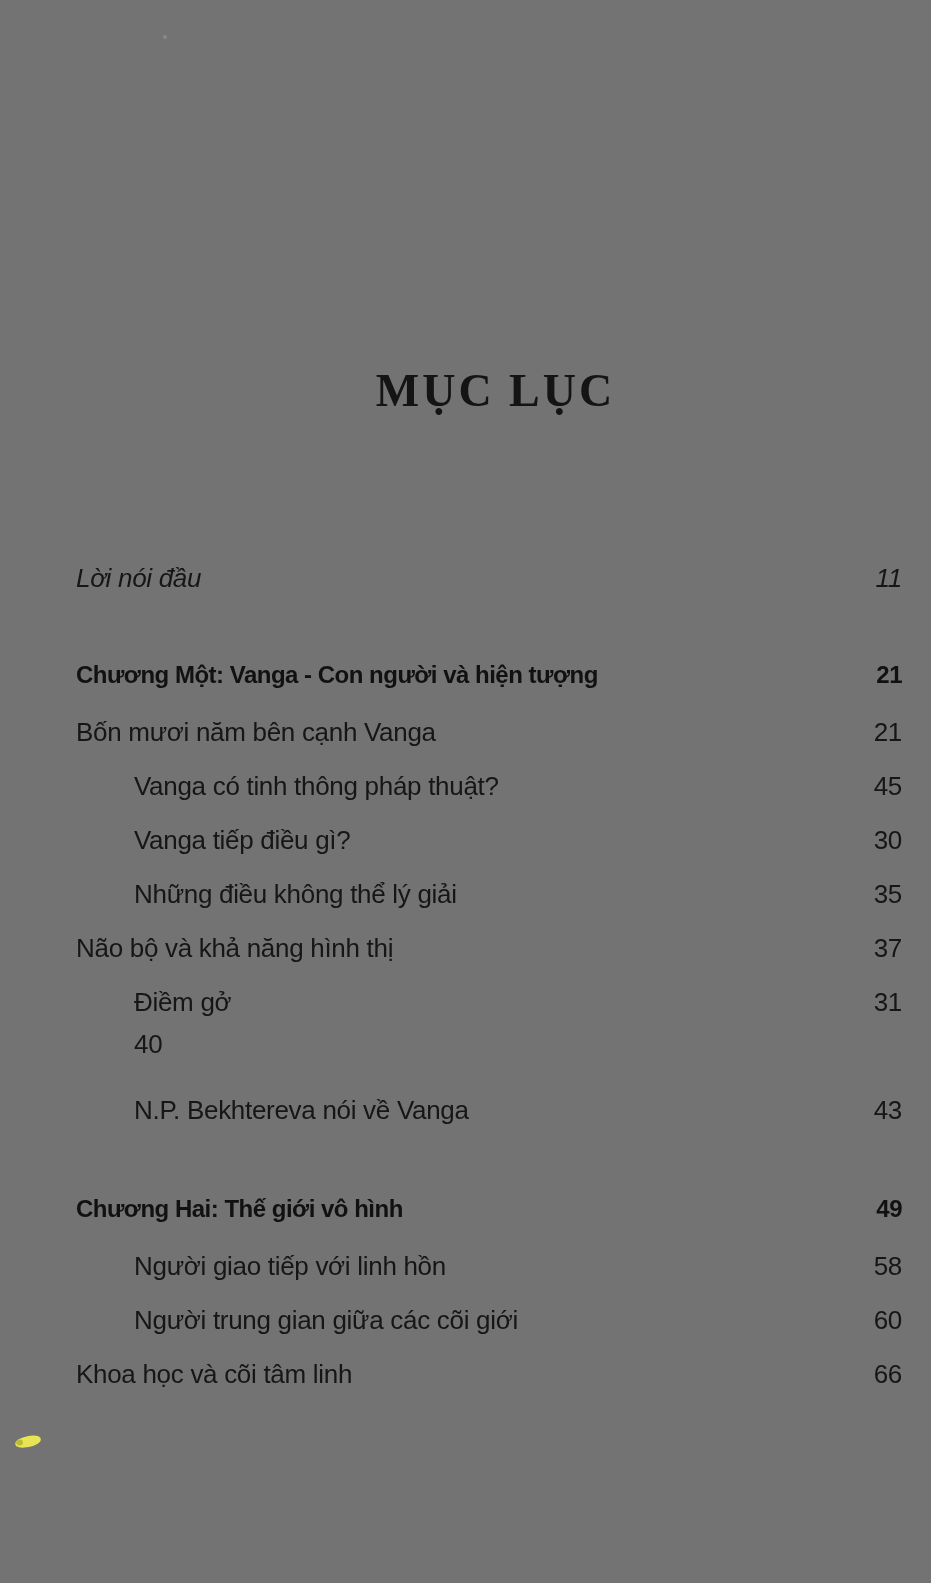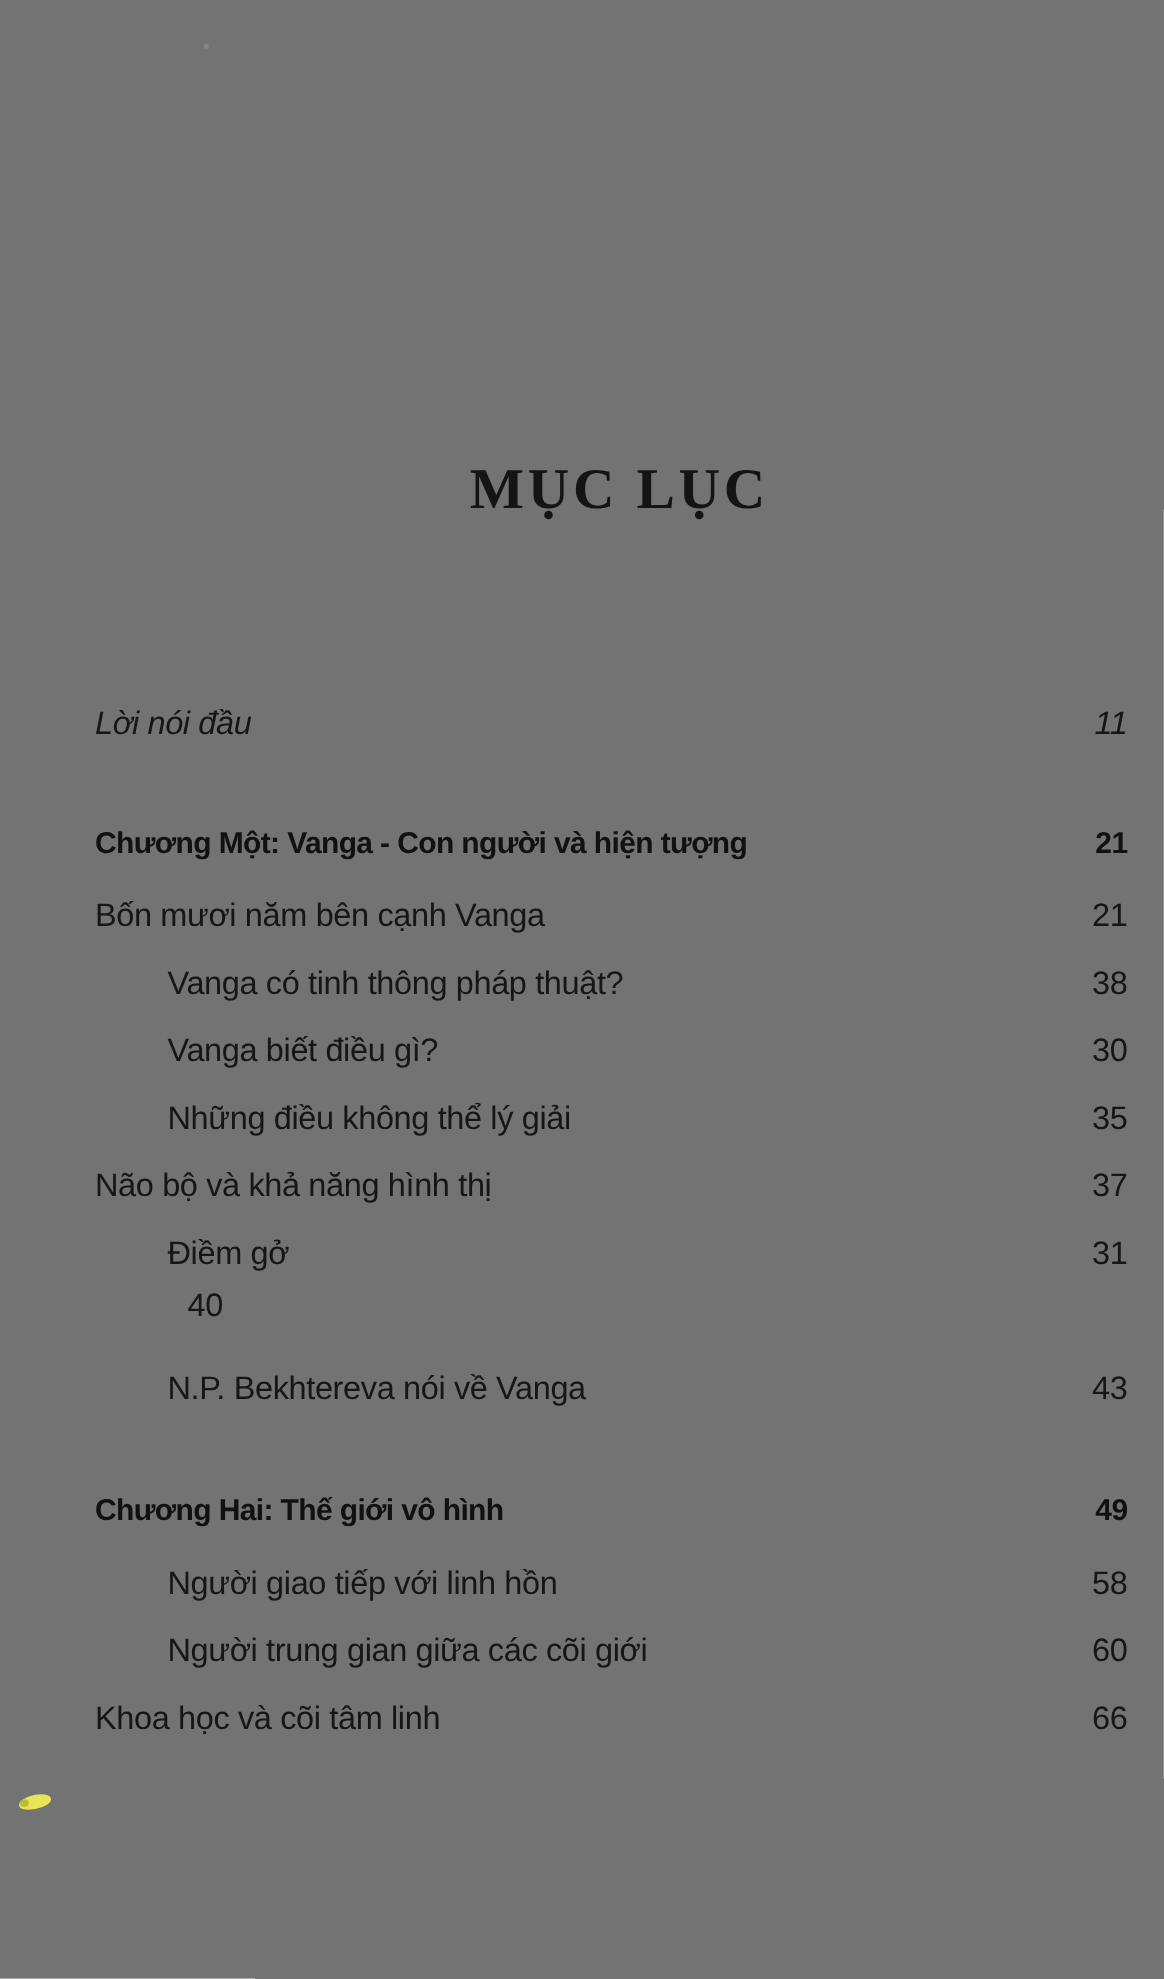--- a/index.html
+++ b/index.html
@@ -58,21 +58,21 @@
     margin-top: 60px;
     height: 42px;
     line-height: 42px;
     font-weight: 700;
     font-size: 24px;
     letter-spacing: -0.5px;
     color: #111111;
   }
   .toc-row.subsection { padding-left: 58px; }
   .toc-row .label { flex: 0 1 auto; margin-top: 12px; }
-  .toc-row .pagenum { flex: 0 0 auto; text-align: left; margin-left: 16px; }
+  .toc-row .pagenum { flex: 0 0 auto; text-align: left; }
   
   .scan-speck {
     position: absolute;
     left: 163px;
     top: 35px;
     width: 4px;
     height: 4px;
     border-radius: 50%;
     opacity: 0.75;
   }
@@ -110,24 +110,24 @@
       <div class="toc-row chapter">
         <span class="label">Chương Một: Vanga - Con người và hiện tượng</span>
         <span class="pagenum">21</span>
       </div>
       <div class="toc-row section">
         <span class="label">Bốn mươi năm bên cạnh Vanga</span>
         <span class="pagenum">21</span>
       </div>
       <div class="toc-row subsection">
         <span class="label">Vanga có tinh thông pháp thuật?</span>
-        <span class="pagenum">38</span>
+        <span class="pagenum">45</span>
       </div>
       <div class="toc-row subsection">
-        <span class="label">Vanga biết điều gì?</span>
+        <span class="label">Vanga tiếp điều gì?</span>
         <span class="pagenum">30</span>
       </div>
       <div class="toc-row subsection">
         <span class="label">Những điều không thể lý giải</span>
         <span class="pagenum">35</span>
       </div>
       <div class="toc-row section">
         <span class="label">Não bộ và khả năng hình thị</span>
         <span class="pagenum">37</span>
       </div>

